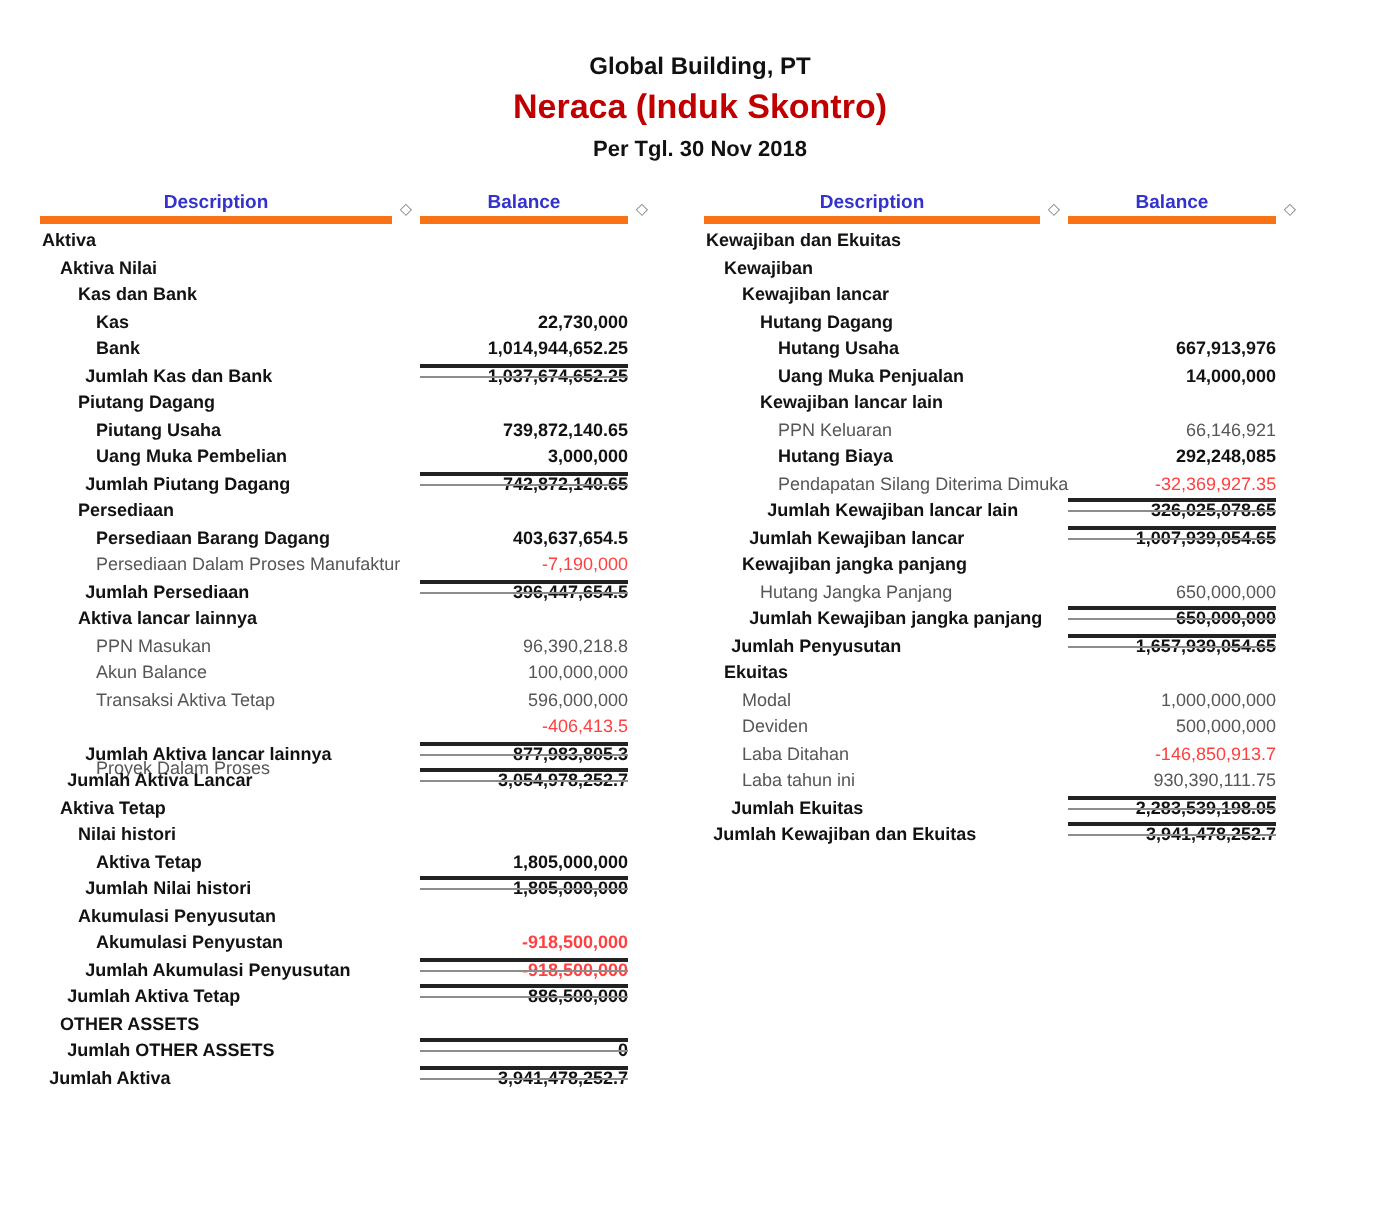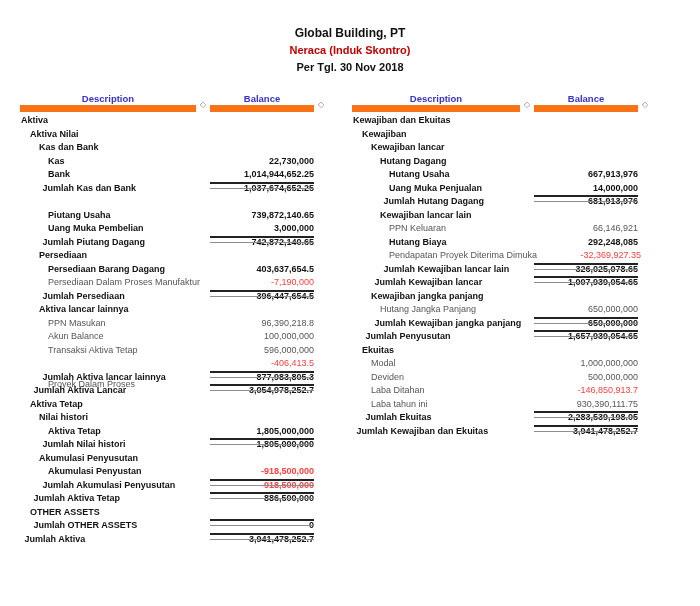--- a/index.html
+++ b/index.html
@@ -3,29 +3,29 @@
 <meta charset="utf-8">
 <style>
   html,body{margin:0;padding:0;}
   body{
     width:700px;height:606px;background:#ffffff;position:relative;
     font-family:"Liberation Sans","DejaVu Sans",sans-serif;
     -webkit-font-smoothing:antialiased;
   }
   .titles{position:absolute;top:26px;left:0;width:700px;text-align:center;}
   .company{font-size:12px;font-weight:bold;color:#111;margin:0 0 4px 0;}
-  .report-title{font-size:11px;font-weight:bold;color:var(--title-red,#c00000);margin:0 0 5px 0;}
+  .report-title{font-size:17px;font-weight:bold;color:var(--title-red,#c00000);margin:0 0 5px 0;}
   .period{font-size:11px;font-weight:bold;color:#111;margin:0;}
 
   .pane{position:absolute;top:97px;}
   .pane-left{left:20px;width:308px;}
   .pane-right{left:352px;width:300px;}
 
   .hdr{display:flex;align-items:flex-end;height:15px;}
-  .hcell{border-bottom:7px solid #f97316;text-align:center;
+  .hcell{border-bottom:4px solid #f97316;text-align:center;
          font-size:9.5px;font-weight:bold;color:var(--hdr-blue,#3333cc);
          padding-bottom:1px;}
   .pane-left  .hd{width:176px;} .pane-left  .hb{width:104px;}
   .pane-right .hd{width:168px;} .pane-right .hb{width:104px;}
   .dia{width:14px;text-align:center;font-size:8px;color:#8a8a8a;line-height:12px;
        padding-bottom:1px;cursor:pointer;}
 
   .rows{margin-top:2px;}
   .row{display:flex;height:13.5px;line-height:13.5px;font-size:9px;}
   .lbl{flex:1 1 auto;color:var(--gray,#565656);white-space:nowrap;}
@@ -73,20 +73,21 @@
       </div>
       <div class="row">
         <span class="lbl b" style="padding-left: 28px;">Bank</span>
         <span class="val b">1,014,944,652.25</span>
       </div>
       <div class="row">
         <span class="lbl b" style="padding-left: 22.6px;">Jumlah Kas dan Bank</span>
         <span class="val b rule">1,037,674,652.25</span>
       </div>
       <div class="row">
+        <span class="lbl b" style="padding-left: 19px;">Piutang Dagang</span>
         <span class="val b"></span>
       </div>
       <div class="row">
         <span class="lbl b" style="padding-left: 28px;">Piutang Usaha</span>
         <span class="val b">739,872,140.65</span>
       </div>
       <div class="row">
         <span class="lbl b" style="padding-left: 28px;">Uang Muka Pembelian</span>
         <span class="val b">3,000,000</span>
       </div>
@@ -211,37 +212,33 @@
       </div>
       <div class="row">
         <span class="lbl b" style="padding-left: 37px;">Hutang Usaha</span>
         <span class="val b">667,913,976</span>
       </div>
       <div class="row">
         <span class="lbl b" style="padding-left: 37px;">Uang Muka Penjualan</span>
         <span class="val b">14,000,000</span>
       </div>
       <div class="row">
-        <span class="lbl b" style="padding-left: 31.6px;">Jumlah Hutang Dagang</span>
-        <span class="val b rule">681,913,976</span>
-      </div>
-      <div class="row">
         <span class="lbl b" style="padding-left: 28px;">Kewajiban lancar lain</span>
         <span class="val b"></span>
       </div>
       <div class="row">
         <span class="lbl" style="padding-left: 37px;">PPN Keluaran</span>
         <span class="val">66,146,921</span>
       </div>
       <div class="row">
         <span class="lbl b" style="padding-left: 37px;">Hutang Biaya</span>
         <span class="val b">292,248,085</span>
       </div>
       <div class="row">
-        <span class="lbl" style="padding-left: 37px;">Pendapatan Proyek Diterima Dimuka</span>
+        <span class="lbl" style="padding-left: 37px;">Pendapatan Silang Diterima Dimuka</span>
         <span class="val neg">-32,369,927.35</span>
       </div>
       <div class="row">
         <span class="lbl b" style="padding-left: 31.6px;">Jumlah Kewajiban lancar lain</span>
         <span class="val b rule">326,025,078.65</span>
       </div>
       <div class="row">
         <span class="lbl b" style="padding-left: 22.6px;">Jumlah Kewajiban lancar</span>
         <span class="val b rule">1,007,939,054.65</span>
       </div>

